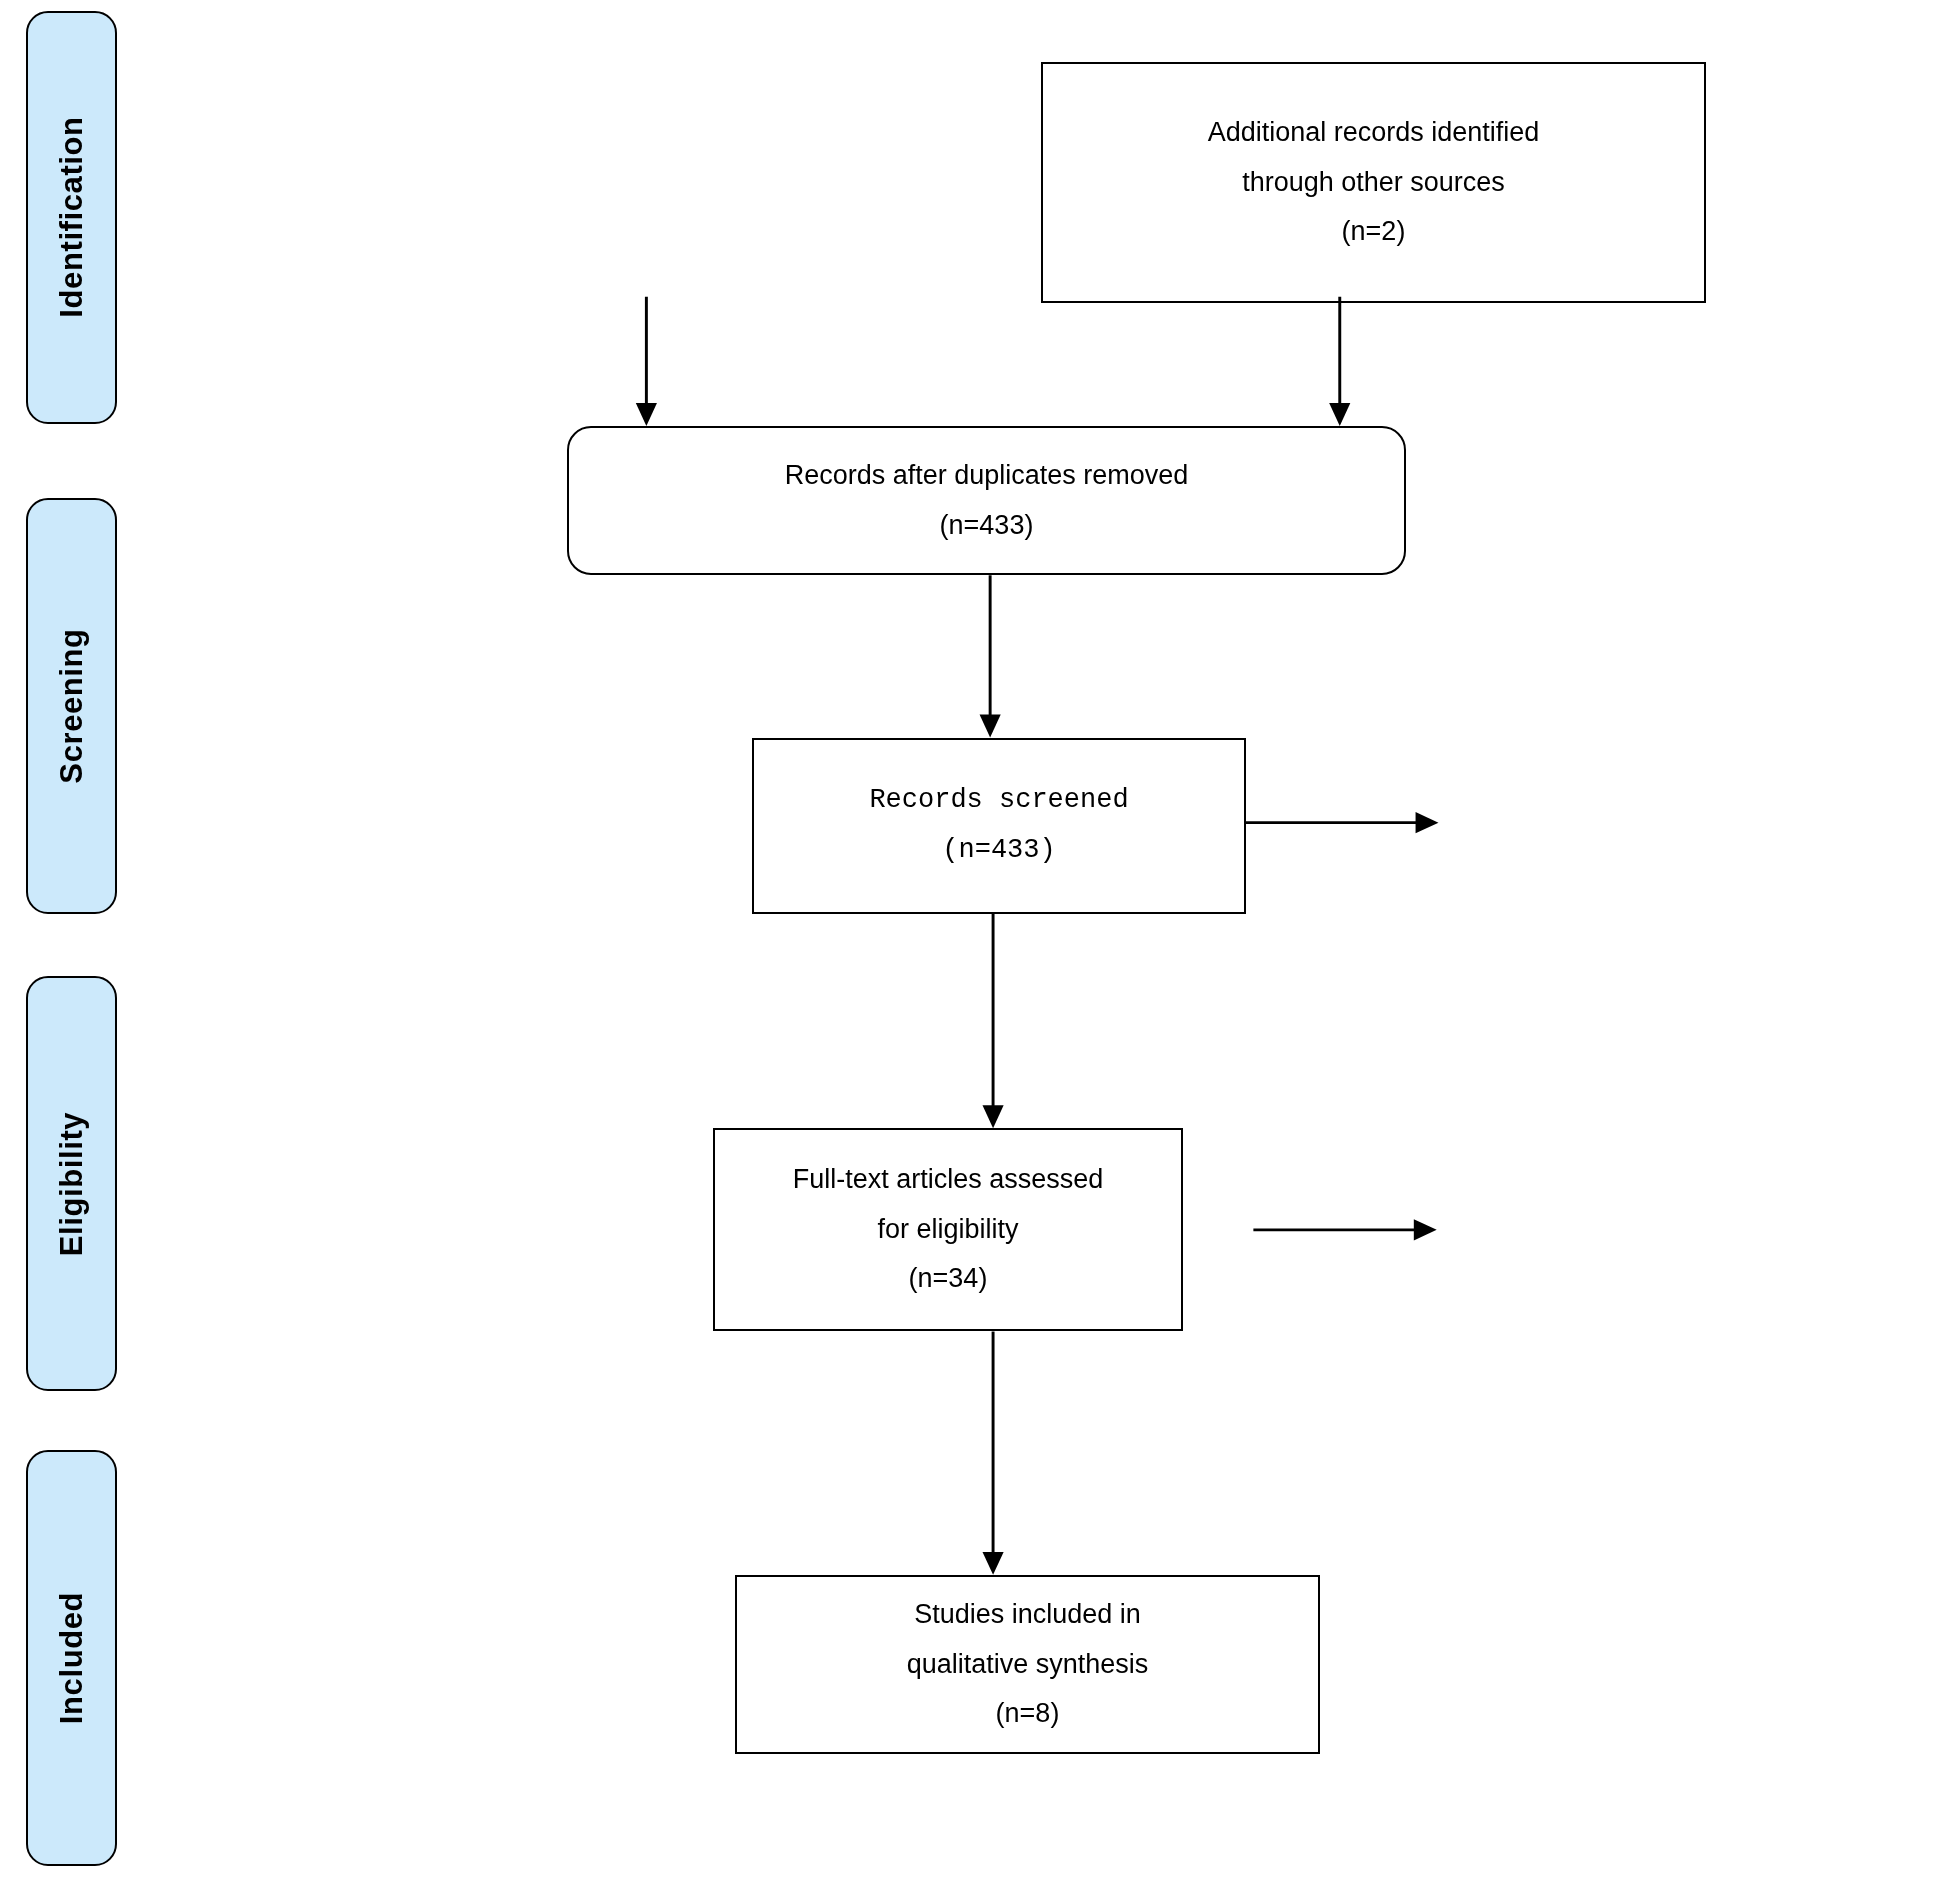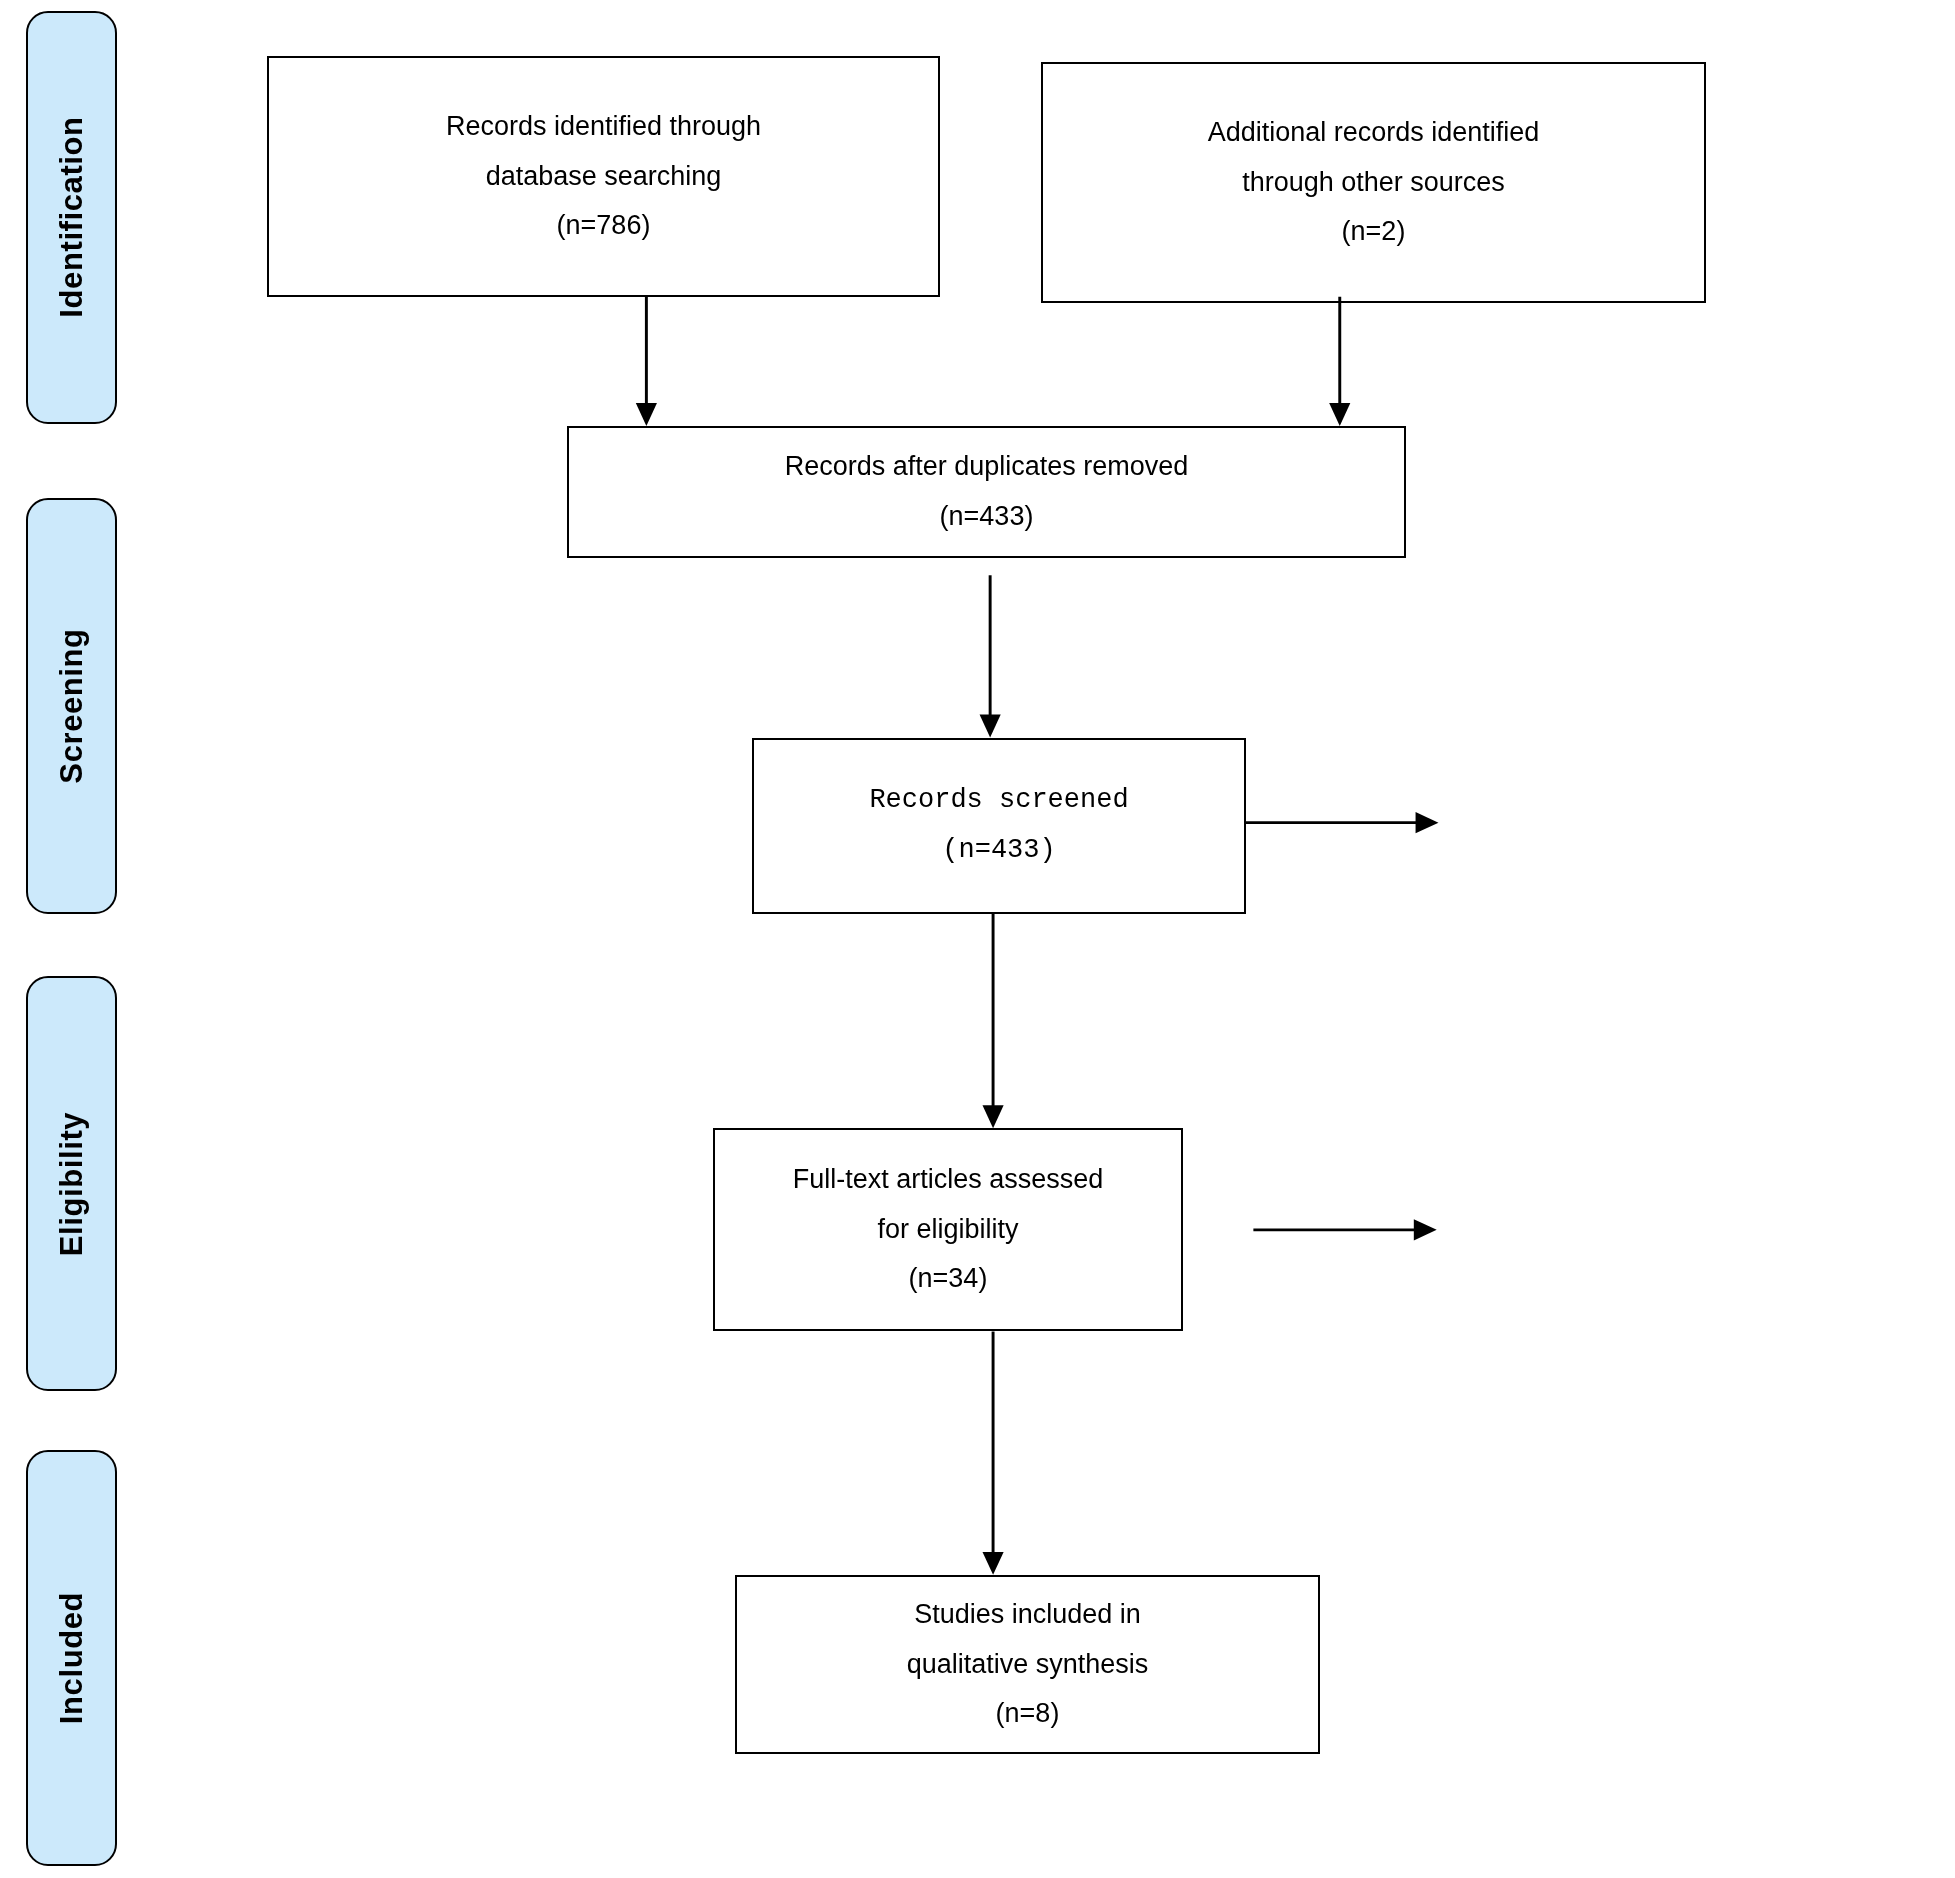--- a/index.html
+++ b/index.html
@@ -59,21 +59,21 @@
     pointer-events: none;
   }
   
   #stage-identification { top: 10.6px;   height: 413px; }
   #stage-screening      { top: 498px;  height: 416px; }
   #stage-eligibility    { top: 976px; height: 415px; }
   #stage-included       { top: 1450px; height: 416px; }
 
   #box-records-identified { left: 267px;  top: 56px;   width: 673px; height: 241px; }
   #box-additional-records { left: 1041px; top: 62px;   width: 665px; height: 241px; }
-  #box-after-duplicates   { left: 567px;  top: 426px;  width: 839px; height: 132px; }
+  #box-after-duplicates   { left: 567px;  top: 426px;  width: 839px; height: 149px; border-radius: 24px; }
   #box-records-screened   { left: 752px; top: 738px; width: 494px;  height: 176px; font-family: Liberation Mono, monospace; }
   #box-records-excluded   { left: 1440px; top: 738px; width: 270px;  height: 176px; }
   #box-fulltext-assessed  { left: 713px; top: 1128px; width: 470px;  height: 203px; }
   #box-fulltext-excluded  { left: 1438px; top: 1125px; width: 500px;  height: 576px; }
   #box-studies-included   { left: 735px; top: 1575px; width: 585px;  height: 179px; }
 </style>
 </head>
 <body>
 
 <div id="canvas">
@@ -84,23 +84,20 @@
   <div class="stage" id="stage-screening">
     <span class="vtext">Screening</span>
   </div>
   <div class="stage" id="stage-eligibility">
     <span class="vtext">Eligibility</span>
   </div>
   <div class="stage" id="stage-included">
     <span class="vtext">Included</span>
   </div>
 
-  <div class="fbox" id="box-records-identified">Records identified through
-database searching
-(n=786)</div>
   <div class="fbox" id="box-additional-records">Additional records identified
 through other sources
 (n=2)</div>
   <div class="fbox" id="box-after-duplicates">Records after duplicates removed
 (n=433)</div>
   <div class="fbox" id="box-records-screened">Records screened
 (n=433)</div>
   <div class="fbox" id="box-fulltext-assessed">Full-text articles assessed
 for eligibility
 (n=34)</div>

